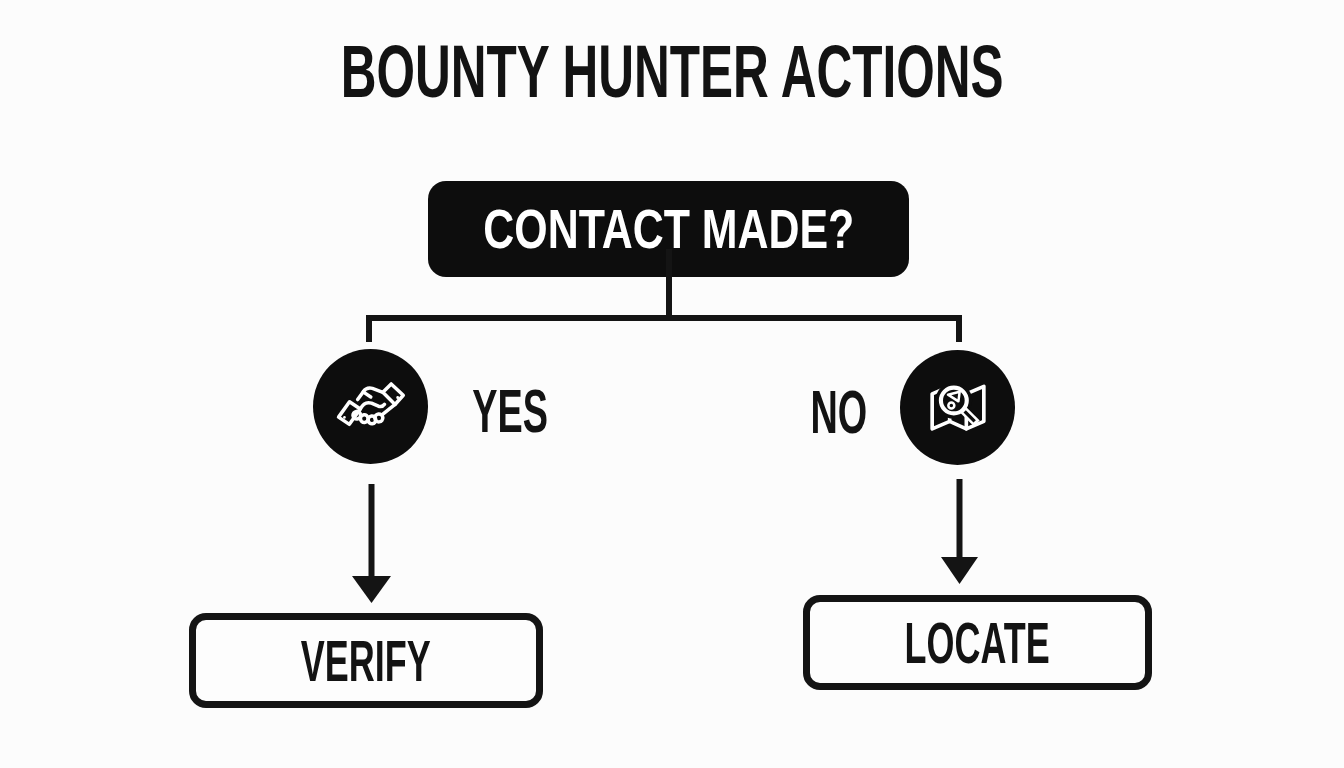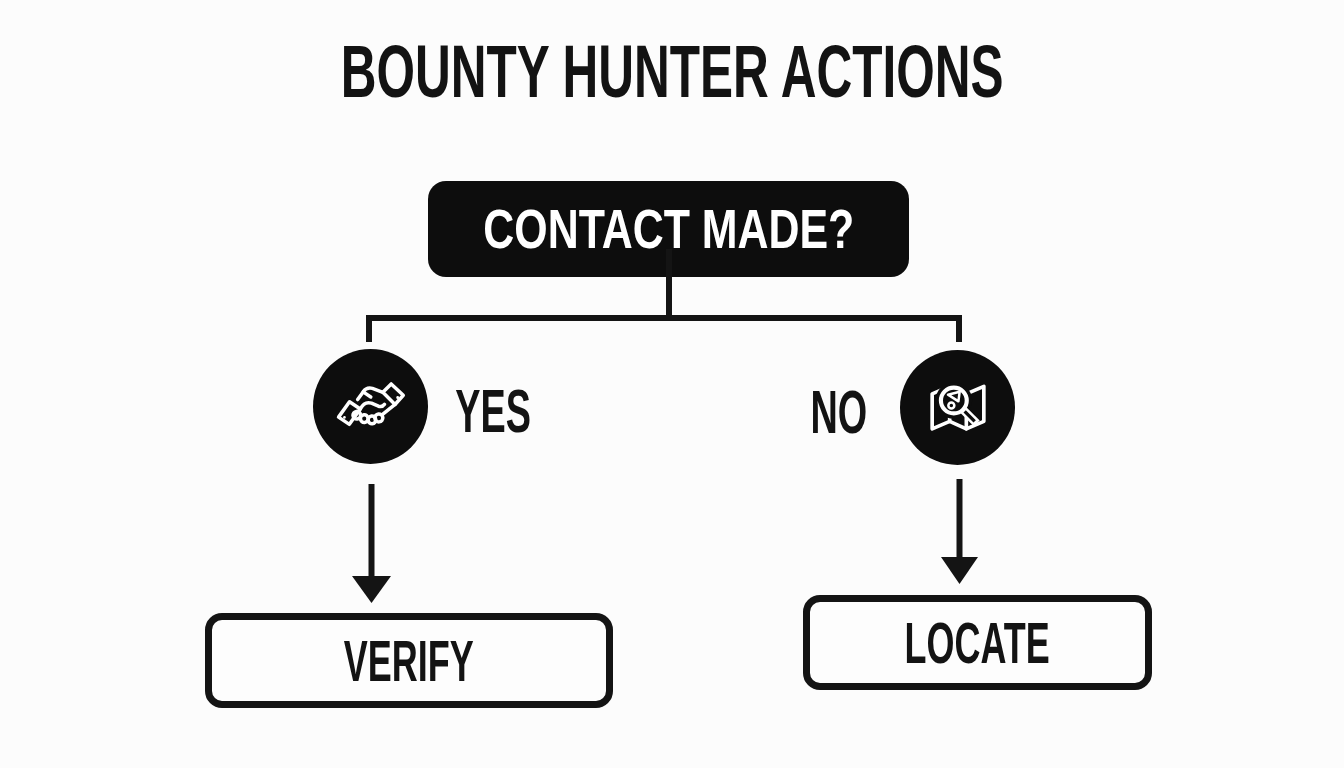--- a/index.html
+++ b/index.html
@@ -80,36 +80,36 @@
   .no-circle  { left: 900px; top: 350px; }
 
   .branch-label {
     position: absolute;
     height: 62px;
     display: flex;
     align-items: center;
     justify-content: center;
   }
   .branch-label .cond { font-size: 61px; }
-  .yes-label { left: 437px; top: 380px; width: 112px; }
+  .yes-label { left: 454px; top: 380px; width: 112px; }
   .no-label  { left: 786px; top: 381px; width: 106px; align-items: center; }
 
   .action {
     position: absolute;
     height: 95px;
     box-sizing: border-box;
     background: #fdfdfd;
     border: 7px solid #141414;
     border-radius: 17px;
     display: flex;
     align-items: center;
     justify-content: center;
   }
   .action .cond { font-size: 58px; }
-  .verify { left: 205px; top: 613px; width: 408px; }
+  .verify { left: 189px; top: 613px; width: 354px; }
   .locate { left: 803px; top: 595px; width: 349px; }
 </style>
 </head>
 <body>
 
 <div class="canvas">
 
   <h1 class="title">
     <span class="cond sx66">BOUNTY HUNTER ACTIONS</span>
   </h1>

